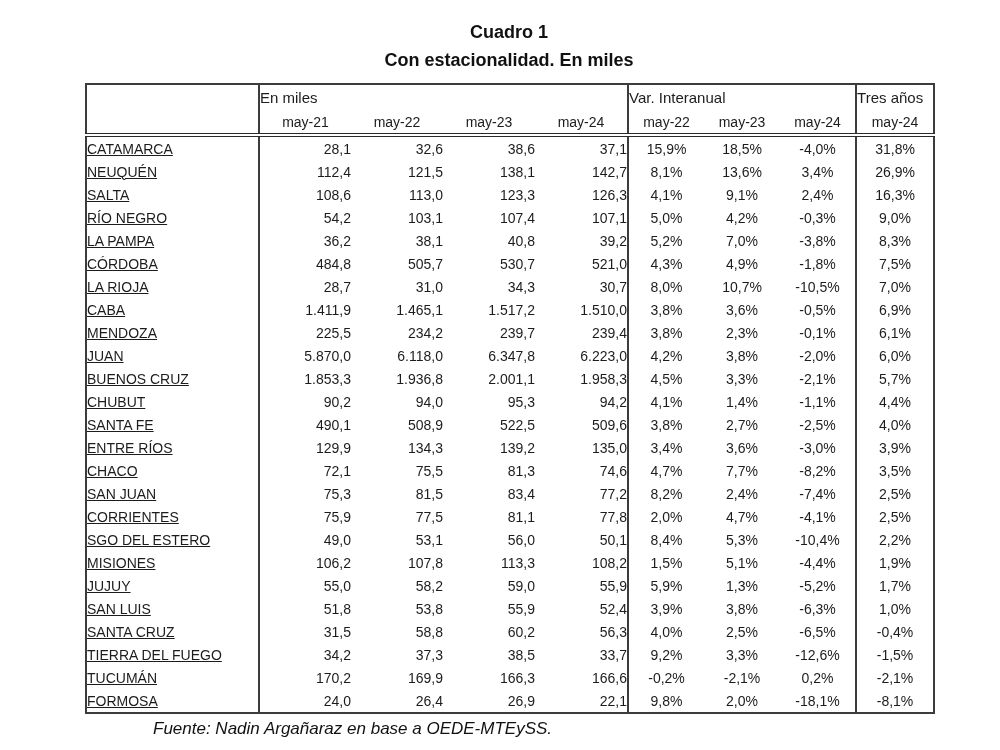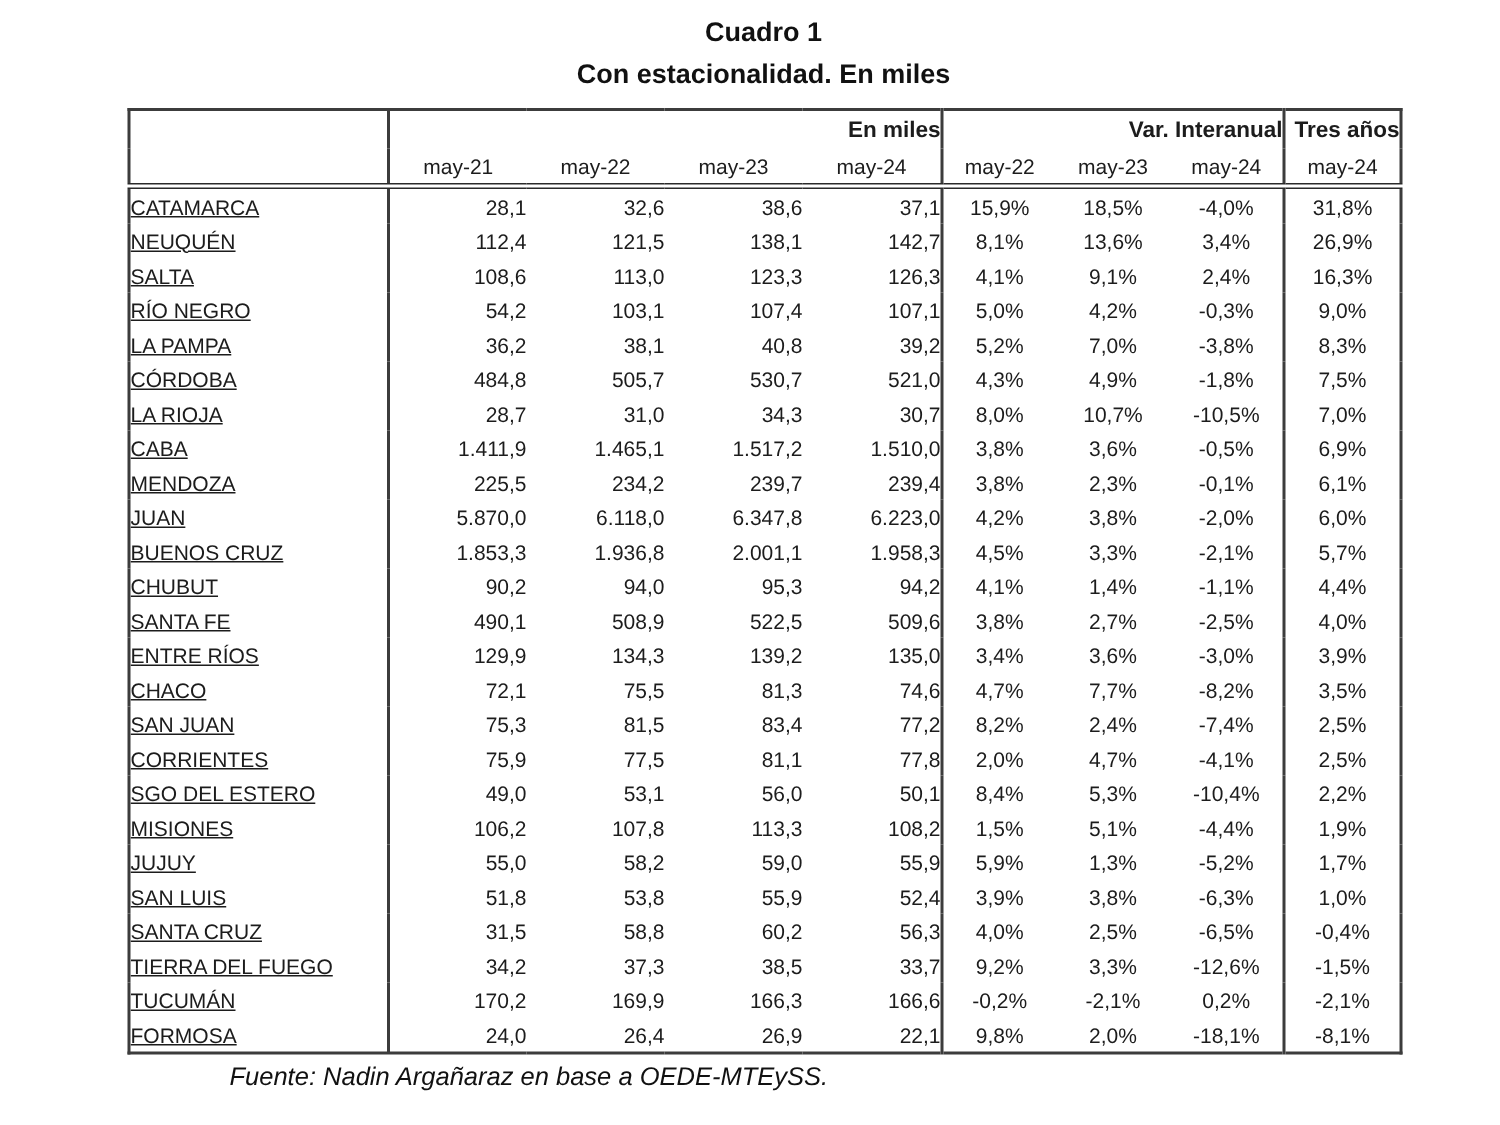--- a/index.html
+++ b/index.html
@@ -17,21 +17,21 @@
     overflow: hidden;
   }
   .content {
     position: absolute;
     left: 85px;
     top: 0;
     width: 848px;
   }
   .titles {
     text-align: center;
-    padding-top: 7px;
+    padding-top: 18px;
     margin-bottom: 9px;
   }
   .title-line {
     font-weight: bold;
     font-size: 18px;
     line-height: 28px;
     color: #111111;
   }
   table.data {
     border-collapse: collapse;
@@ -42,23 +42,23 @@
   table.data th, table.data td {
     margin: 0;
     padding: 0;
     font-size: 14px;
     color: #1c1c1c;
     white-space: nowrap;
     overflow: hidden;
   }
   thead tr.group-row th {
     height: 25px;
-    font-weight: bold;
+    font-weight: normal;
     font-size: 15px;
-    text-align: right;
+    text-align: left;
     vertical-align: middle;
   }
   thead tr.sub-row th {
     height: 23px;
     font-weight: normal;
     text-align: center;
     vertical-align: middle;
     border-bottom: 4px double #2a2a2a;
   }
   thead th.name-col {

